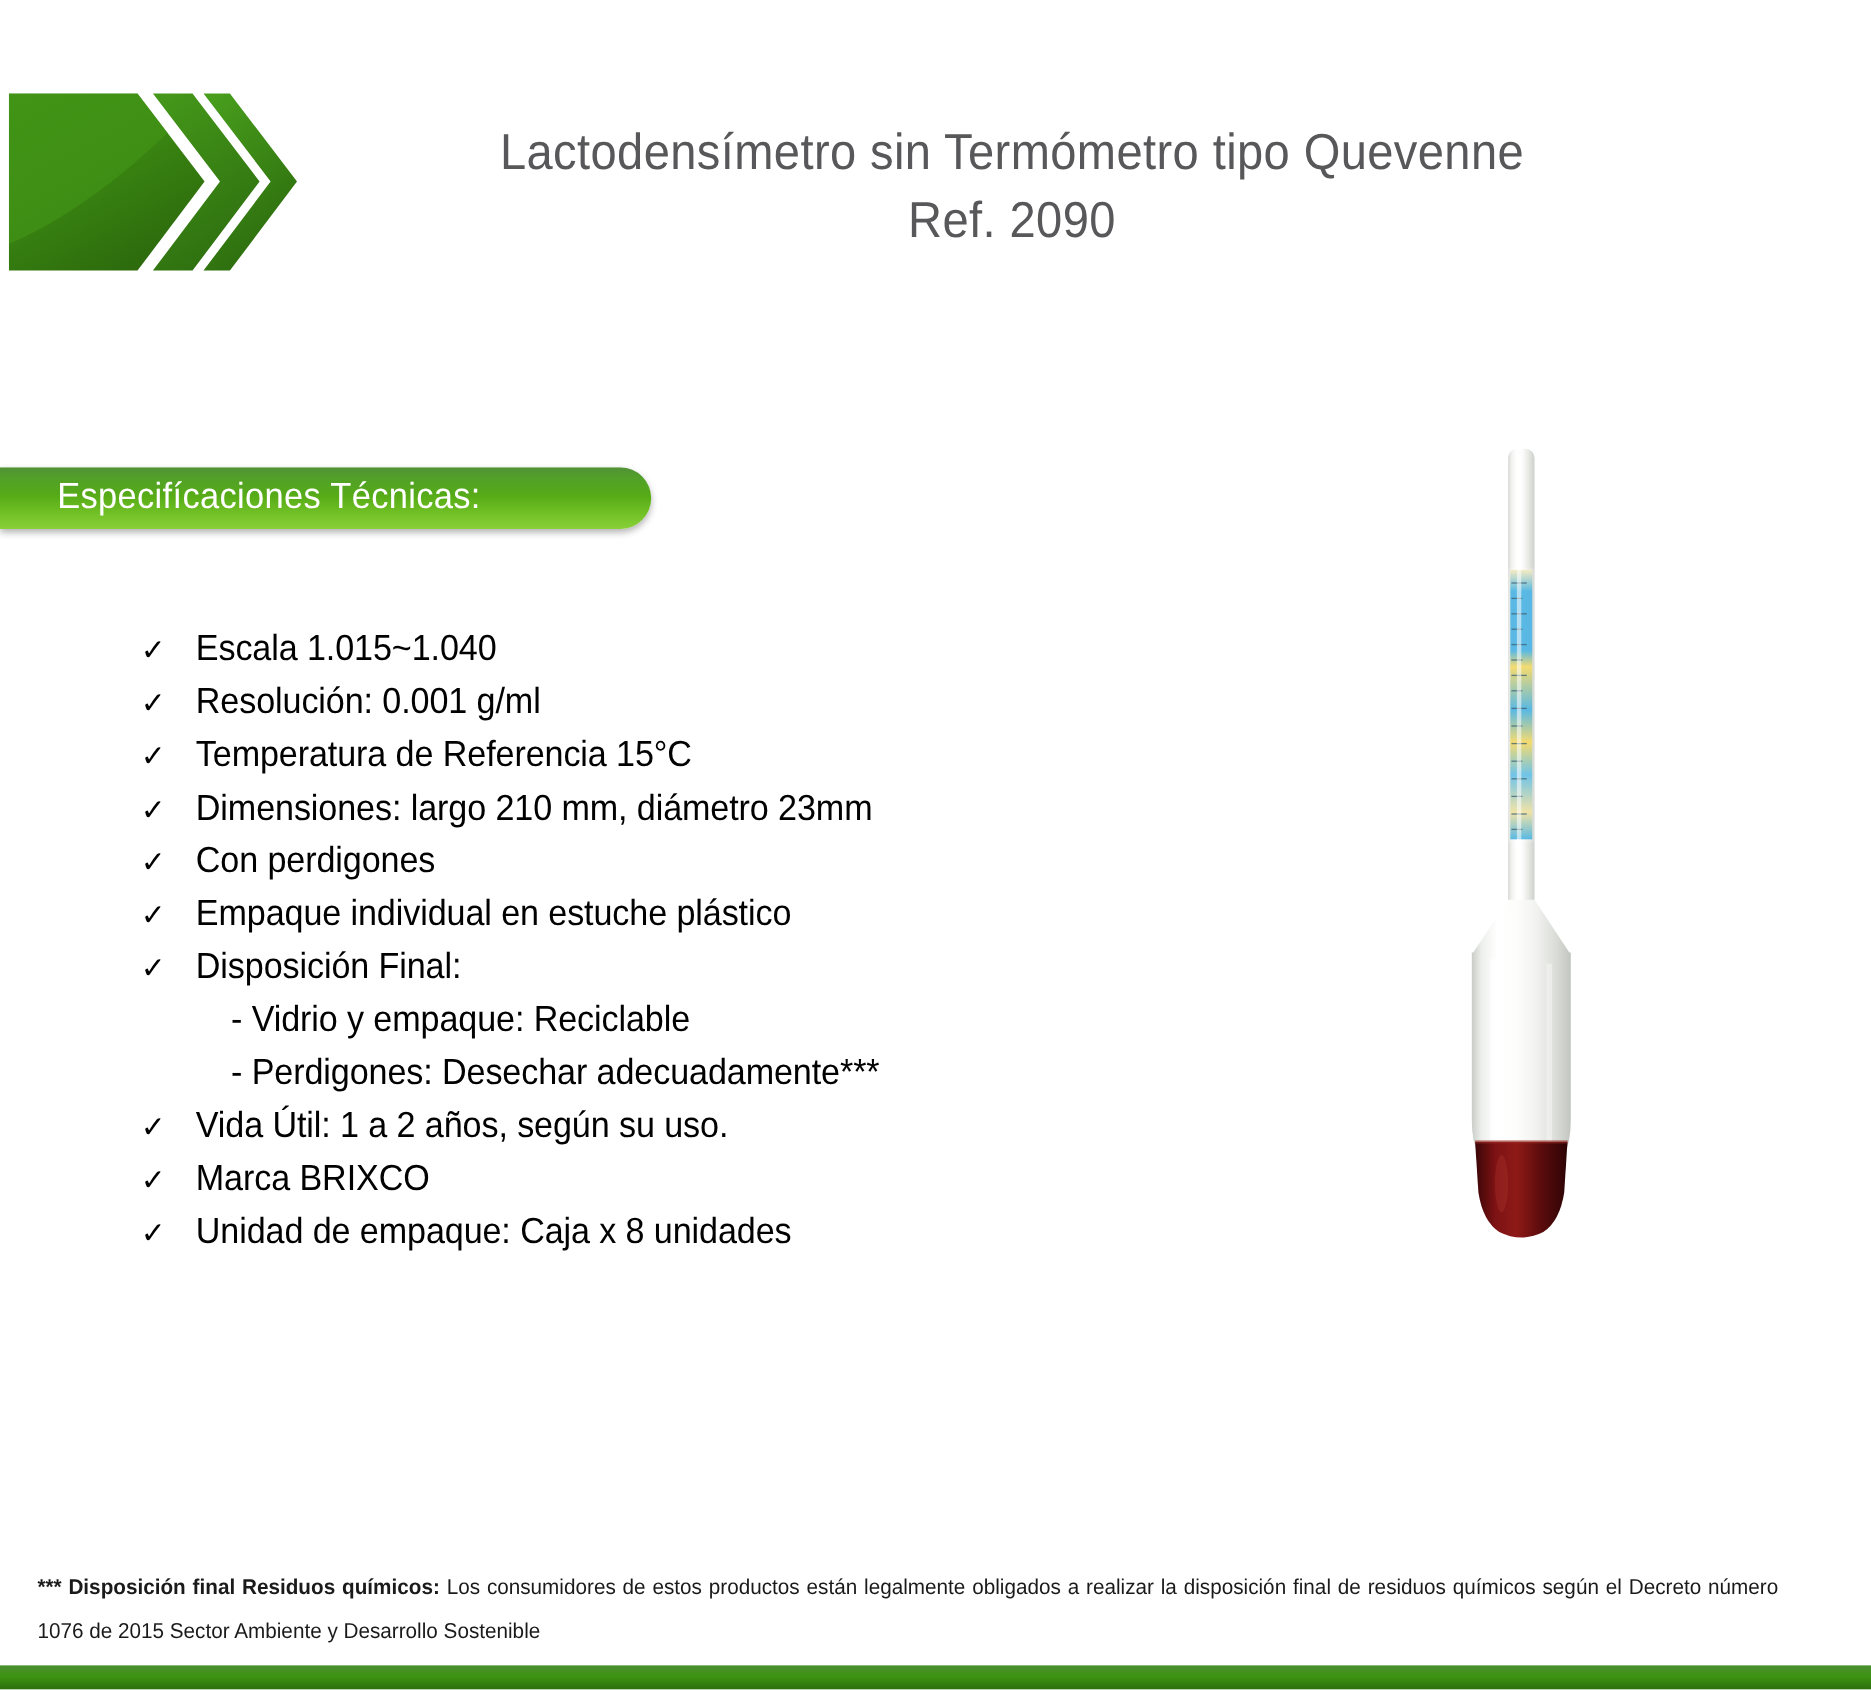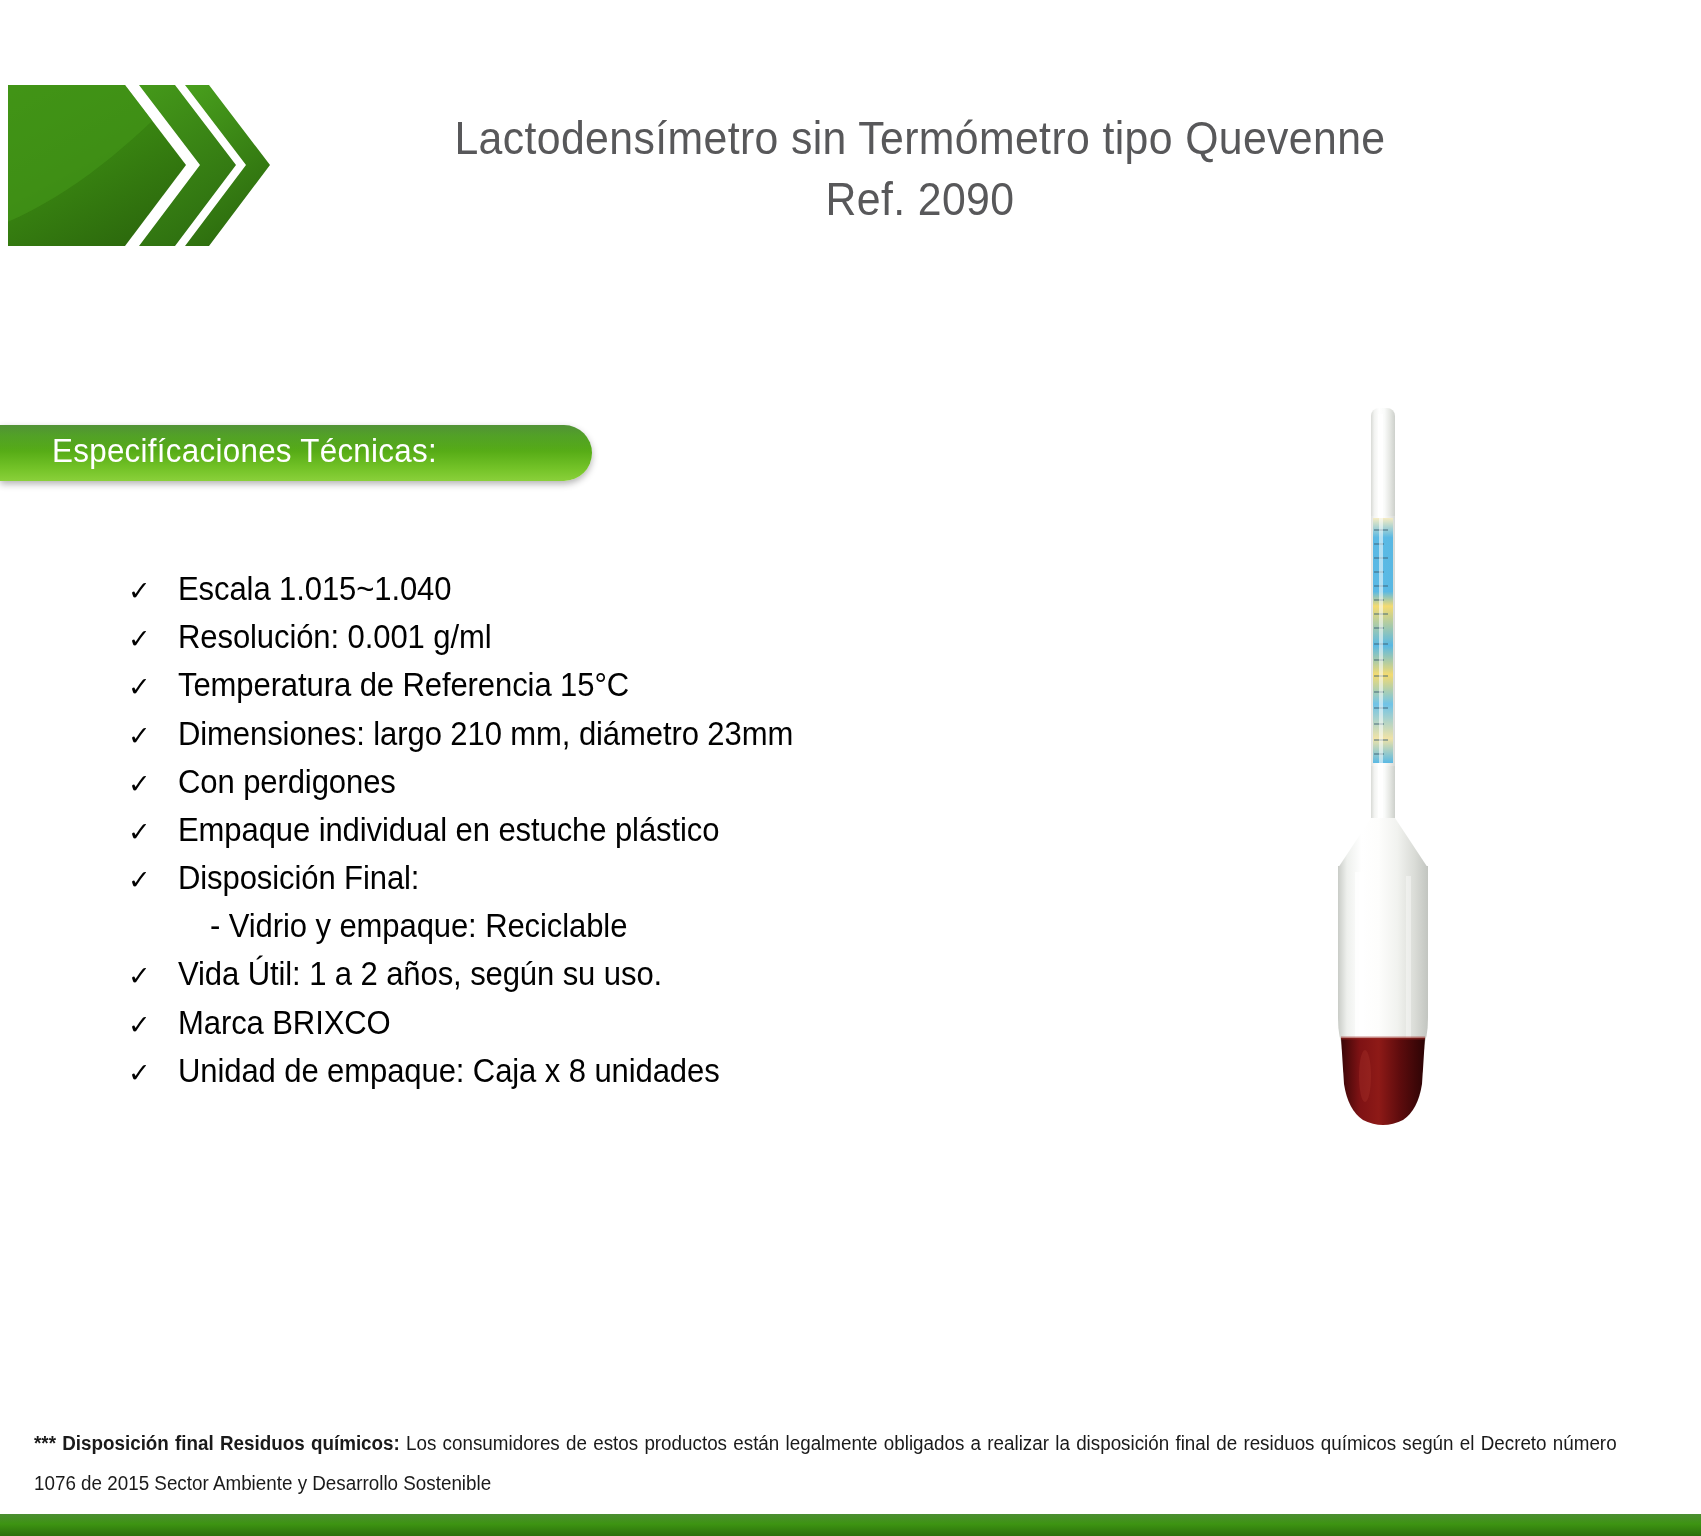--- a/index.html
+++ b/index.html
@@ -216,20 +216,23 @@
     <div class="spec-row">
       <span class="check">✓</span>
       <span class="txt">Empaque individual en estuche plástico</span>
     </div>
     <div class="spec-row">
       <span class="check">✓</span>
       <span class="txt">Disposición Final:</span>
     </div>
     <div class="spec-row sub">
       <span class="txt">- Vidrio y empaque: Reciclable</span>
+    </div>
+    <div class="spec-row sub">
+      <span class="txt">- Perdigones: Desechar adecuadamente***</span>
     </div>
     <div class="spec-row">
       <span class="check">✓</span>
       <span class="txt">Vida Útil: 1 a 2 años, según su uso.</span>
     </div>
     <div class="spec-row">
       <span class="check">✓</span>
       <span class="txt">Marca BRIXCO</span>
     </div>
     <div class="spec-row">

